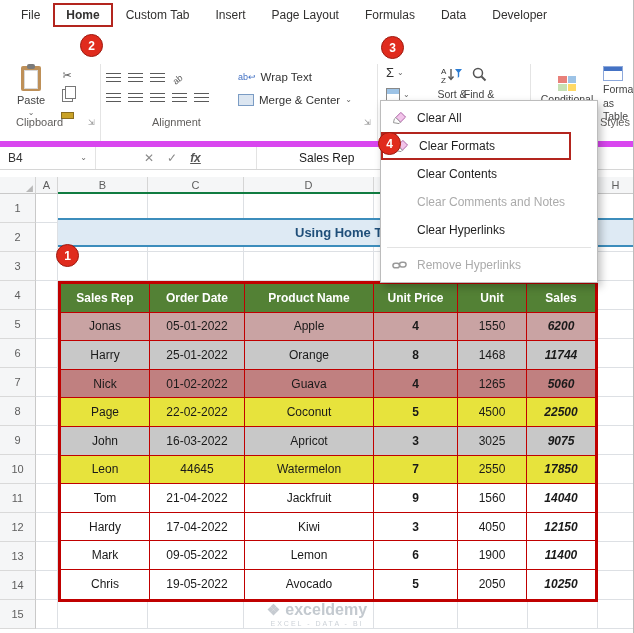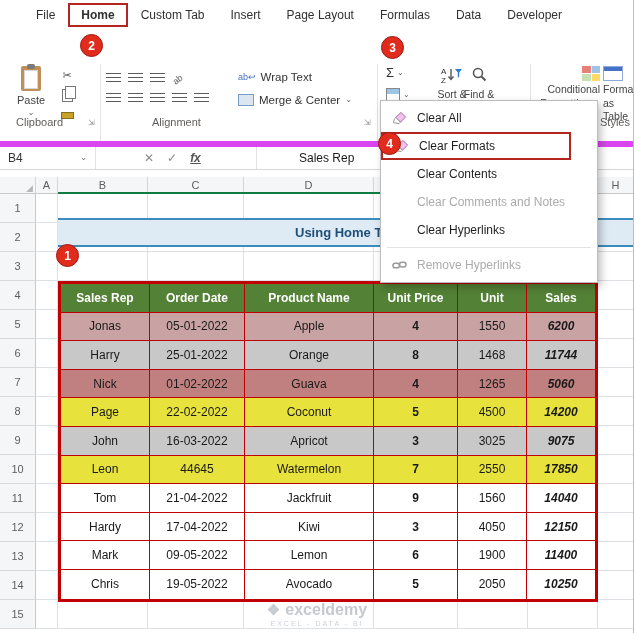--- a/index.html
+++ b/index.html
@@ -1,20 +1,20 @@
 <!DOCTYPE html>
 <html><head>
 <meta charset="utf-8">
 <style>
   html,body{margin:0;padding:0;background:#fff;}
   .stage{position:relative;width:634px;height:633px;overflow:hidden;background:#fff;
          font-family:"Liberation Sans",sans-serif;color:#262626;border-right:1px solid #bdbdbd;box-sizing:border-box;}
 
   
-  .tabs-row{position:absolute;top:0;left:0;right:0;height:30px;display:flex;align-items:center;padding-left:23px;background:#fff;}
+  .tabs-row{position:absolute;top:0;left:0;right:0;height:30px;display:flex;align-items:center;padding-left:8px;background:#fff;}
   .tab{padding:5px 13px;font-size:12px;color:#323130;white-space:nowrap;}
   .tab.annotated{border:2px solid #B3251E;border-radius:0;padding:3px 11px;font-weight:bold;}
 
   
   .ribbon{position:absolute;top:30px;left:0;right:0;height:80px;background:#fff;}
   .vsep{position:absolute;top:34px;height:95px;width:1px;background:#E4E4E4;}
   .vs1{left:100px}.vs2{left:377px}.vs3{left:530px}
 
   .paste-btn{position:absolute;left:8px;top:36px;width:46px;height:70px;display:flex;flex-direction:column;align-items:center;gap:3px;font-size:11px;color:#444;}
   .clip-icon{position:relative;width:20px;height:25px;background:#BE9058;border-radius:2px;}
@@ -40,21 +40,21 @@
 
   .sigma-btn{position:absolute;left:386px;top:35px;display:flex;align-items:center;gap:3px;font-size:13px;color:#333;}
   .fill-btn{position:absolute;left:386px;top:58px;display:flex;align-items:center;gap:3px;}
   .fill-ic{width:12px;height:12px;border:1px solid #888;background:linear-gradient(#9DC3E6 0 5px,#fff 5px);}
   .clear-btn{position:absolute;left:383px;top:78px;display:flex;align-items:center;gap:3px;padding:3px 5px;}
   .clear-btn.annotated{border:2px solid #B3251E;}
 
   .big-btn{position:absolute;display:flex;flex-direction:column;align-items:center;font-size:10.5px;color:#444;text-align:center;line-height:1.3;}
   .sortf{left:426px;top:36px;width:52px;}
   .finds{left:454px;top:36px;width:50px;}
-  .condf{left:534px;top:36px;width:66px;align-items:flex-end;}
+  .condf{left:534px;top:46px;width:66px;}
   .fmtt{left:603px;top:36px;width:31px;overflow:hidden;align-items:flex-start;text-align:left;}
   .cf-ic{width:18px;height:15px;display:grid;grid-template-columns:1fr 1fr;grid-template-rows:1fr 1fr;gap:1px;margin-bottom:2px;}
   .cf-ic span:nth-child(1){background:#E8807A;} .cf-ic span:nth-child(2){background:#9DC3E6;}
   .cf-ic span:nth-child(3){background:#C6E0B4;} .cf-ic span:nth-child(4){background:#FFD966;}
   .ft-ic{width:18px;height:13px;background:linear-gradient(#4472C4 0 4px,#fff 4px);border:1px solid #8EA9DB;margin-bottom:2px;}
 
   .grp-lbl{position:absolute;top:116px;font-size:11px;color:#605E5C;}
   .lbl-clip{left:16px;} .lbl-align{left:152px;} .lbl-styles{left:600px;}
   .launcher{position:absolute;top:118px;font-size:8px;color:#8a8a8a;}
   .ln1{left:88px;} .ln2{left:364px;}
@@ -459,21 +459,21 @@
           <div class="tc bold">4</div>
           <div class="tc">1265</div>
           <div class="tc sales">5060</div>
         </div>
         <div class="trow" style="background: rgb(231, 227, 60);">
           <div class="tc">Page</div>
           <div class="tc">22-02-2022</div>
           <div class="tc">Coconut</div>
           <div class="tc bold">5</div>
           <div class="tc">4500</div>
-          <div class="tc sales">14200</div>
+          <div class="tc sales">22500</div>
         </div>
         <div class="trow" style="background: rgb(200, 200, 200);">
           <div class="tc">John</div>
           <div class="tc">16-03-2022</div>
           <div class="tc">Apricot</div>
           <div class="tc bold">3</div>
           <div class="tc">3025</div>
           <div class="tc sales">9075</div>
         </div>
         <div class="trow" style="background: rgb(231, 227, 60);">

